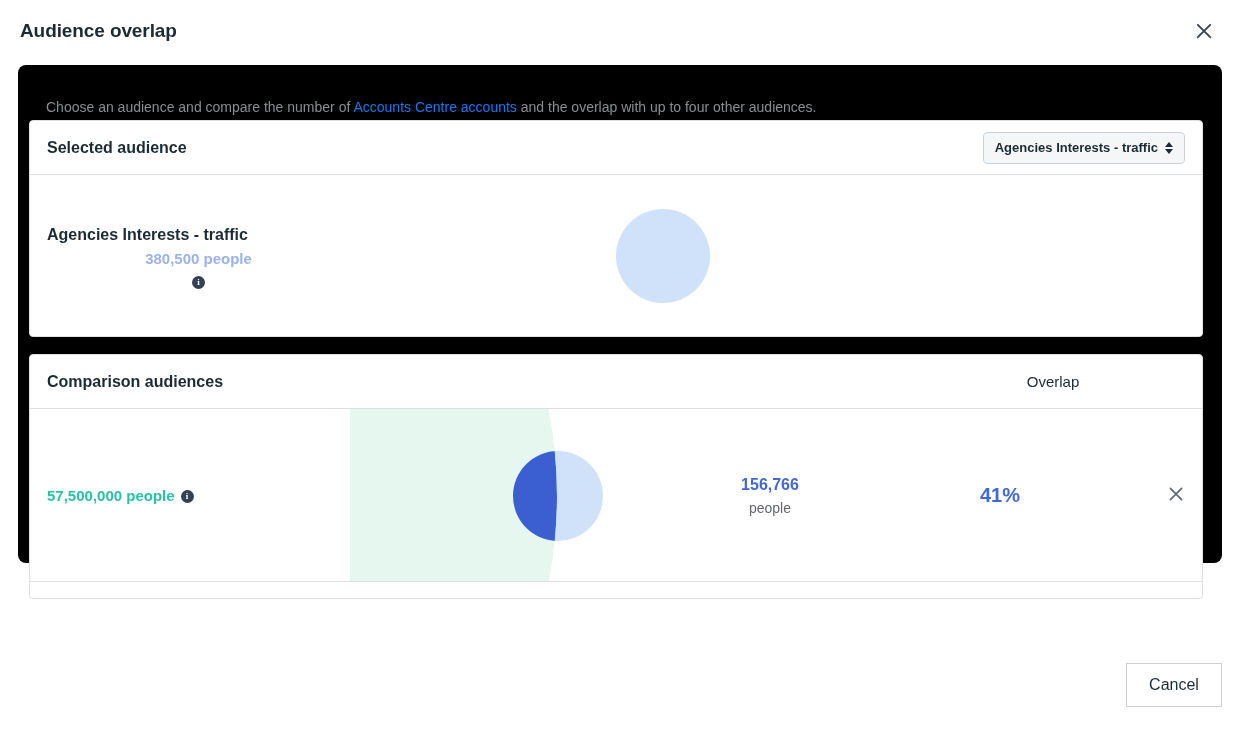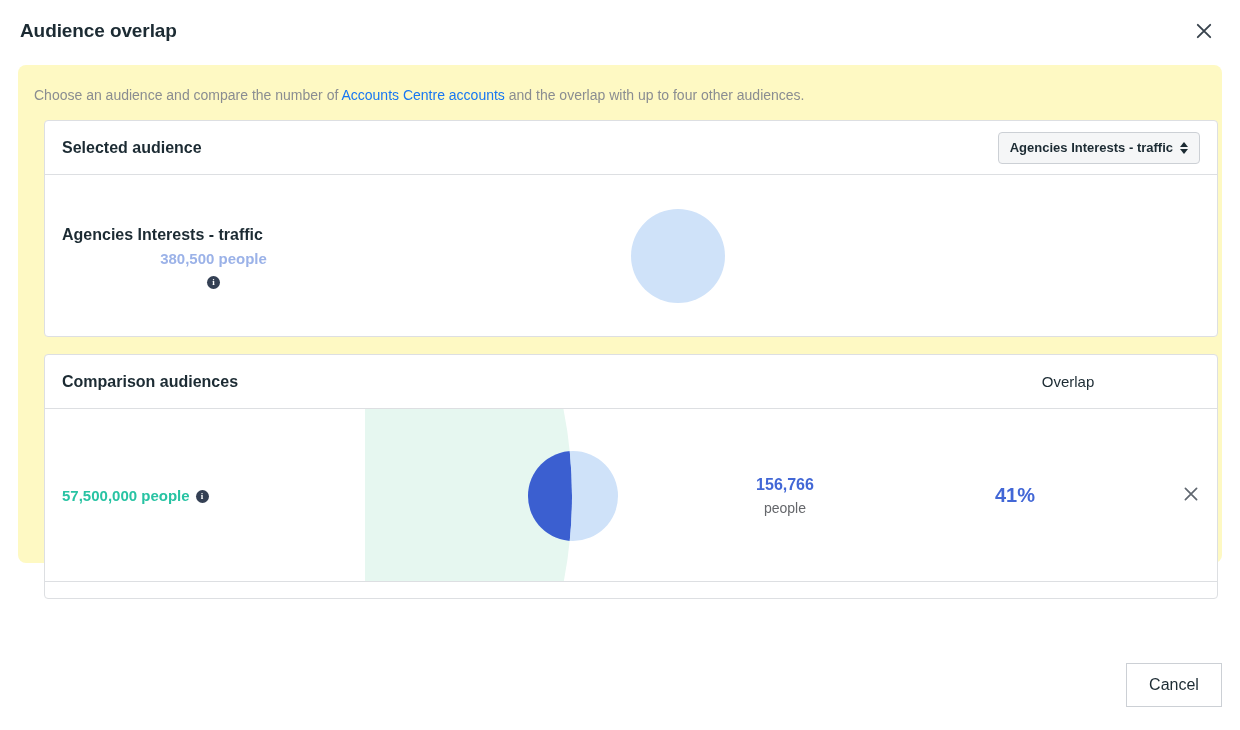--- a/index.html
+++ b/index.html
@@ -53,41 +53,41 @@
   }
   .close-btn svg { display: block; }
 
   
   .panel {
     position: absolute;
     left: 18px;
     top: 65px;
     width: 1204px;
     height: 498px;
-    background: #fef9c3;
+    background: #000000;
     border-radius: 8px;
     box-sizing: border-box;
-    padding: 0;
+    padding: 12px;
   }
   .panel-desc {
     font-size: 14px;
     color: #8a8d91;
     padding: 20px 0 0 16px;
     line-height: 20px;
   }
   .panel-desc a {
     color: #1877f2;
     text-decoration: none;
     cursor: pointer;
   }
 
   
   .card {
     position: absolute;
-    left: 26px;
+    left: 11px;
     width: 1174px;
     background: #ffffff;
     border: 1px solid #dddfe2;
     border-radius: 4px;
     box-sizing: border-box;
     overflow: hidden;
   }
   .card-selected { top: 55px; height: 217px; }
   .card-comparison { top: 289px; height: 245px; }
 

